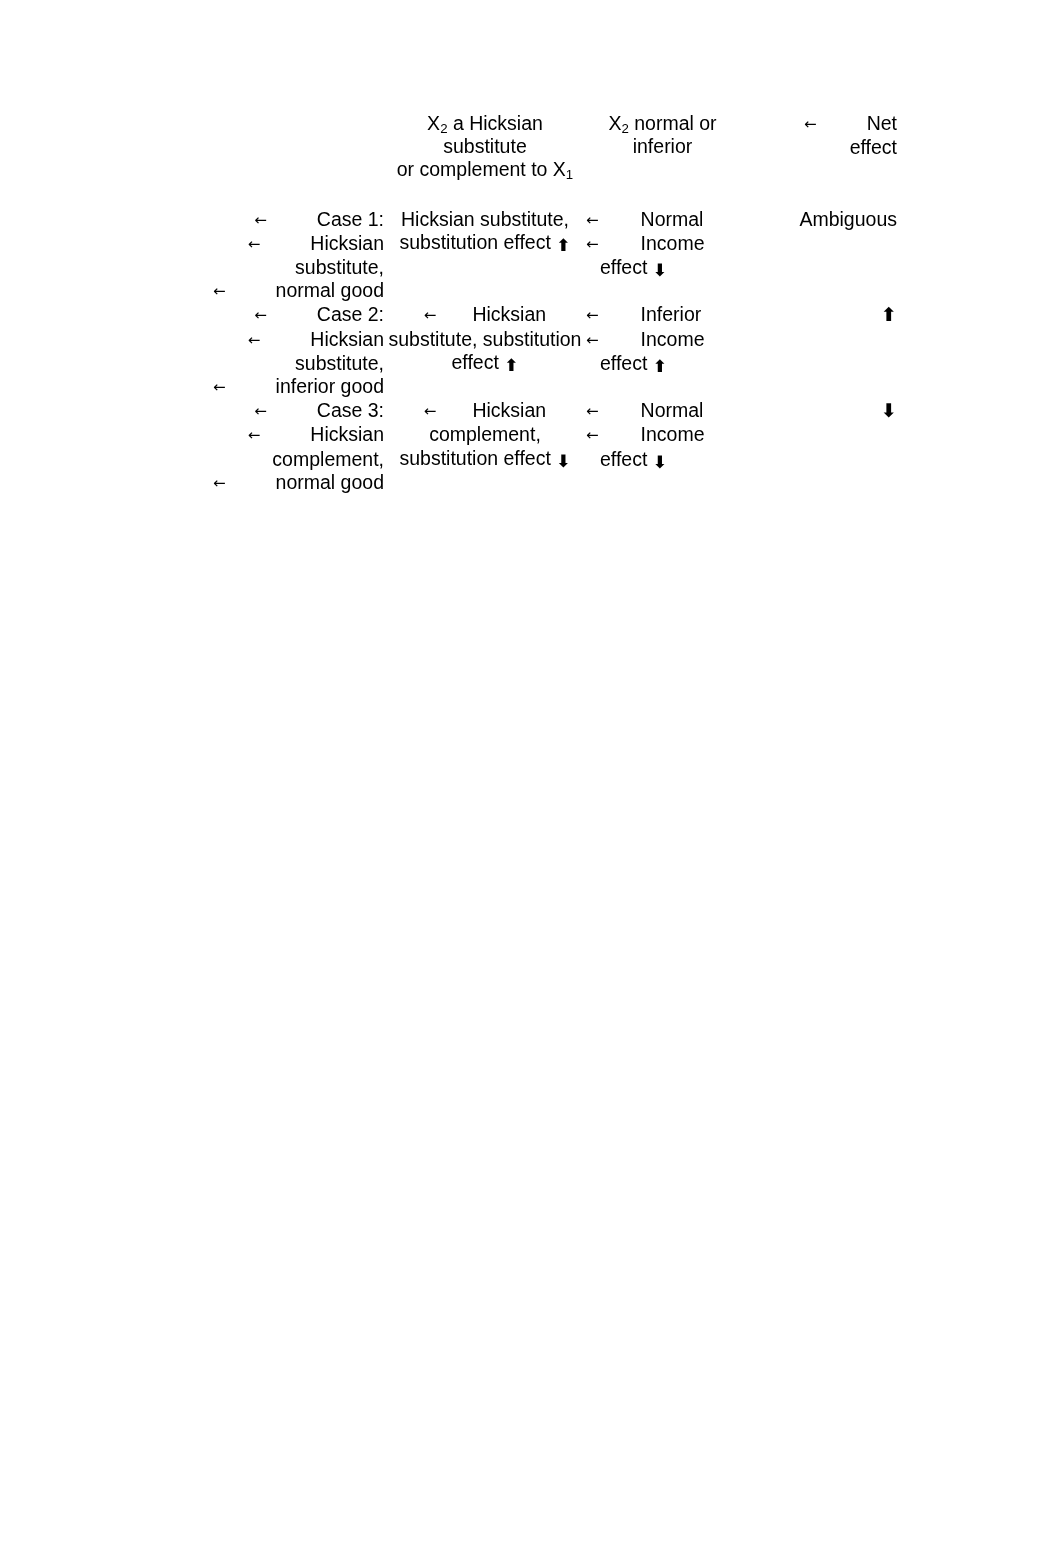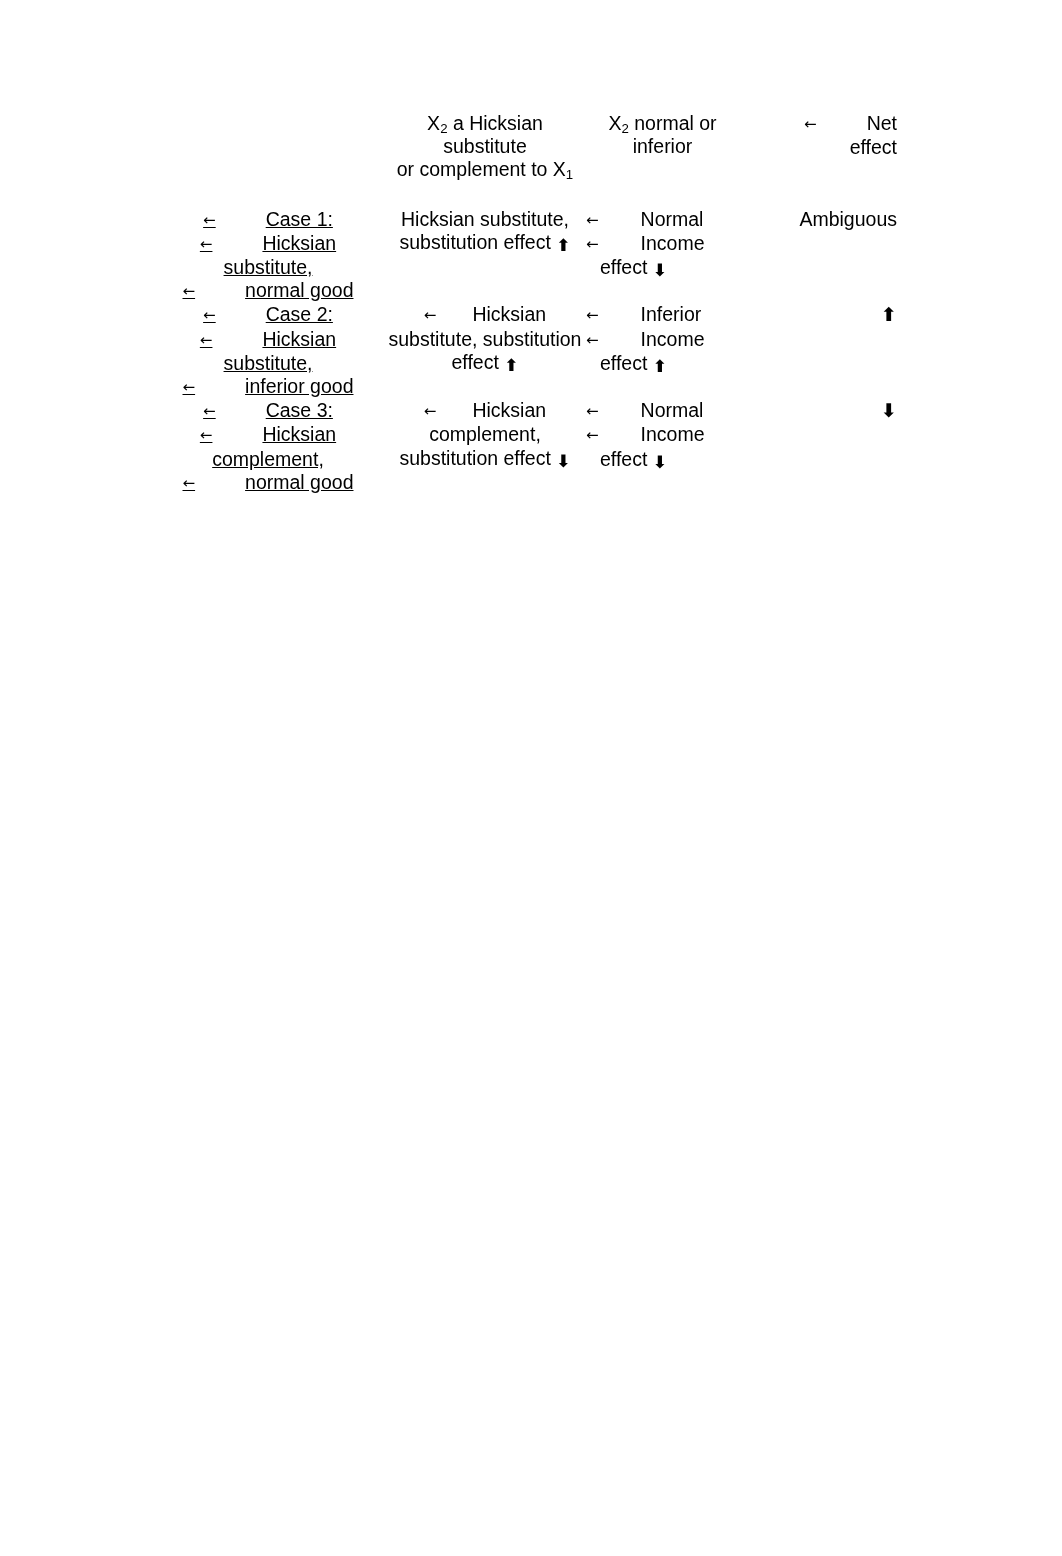--- a/index.html
+++ b/index.html
@@ -45,23 +45,22 @@
   }
 
   
   .col-case   { width: 232px; }
   .col-hicks  { width: 202px; }
   .col-normal { width: 153px; }
   .col-net    { width: 158px; }
 
   
   .cell-case {
-    text-align: center;
+    text-align: right;
     padding-right: 4px;
-    text-decoration: underline;
   }
   .cell-hicks {
     text-align: center;
     padding: 0 2px;
   }
   .cell-normal {
     text-align: left;
     padding-left: 6px;
   }
   .cell-net {

